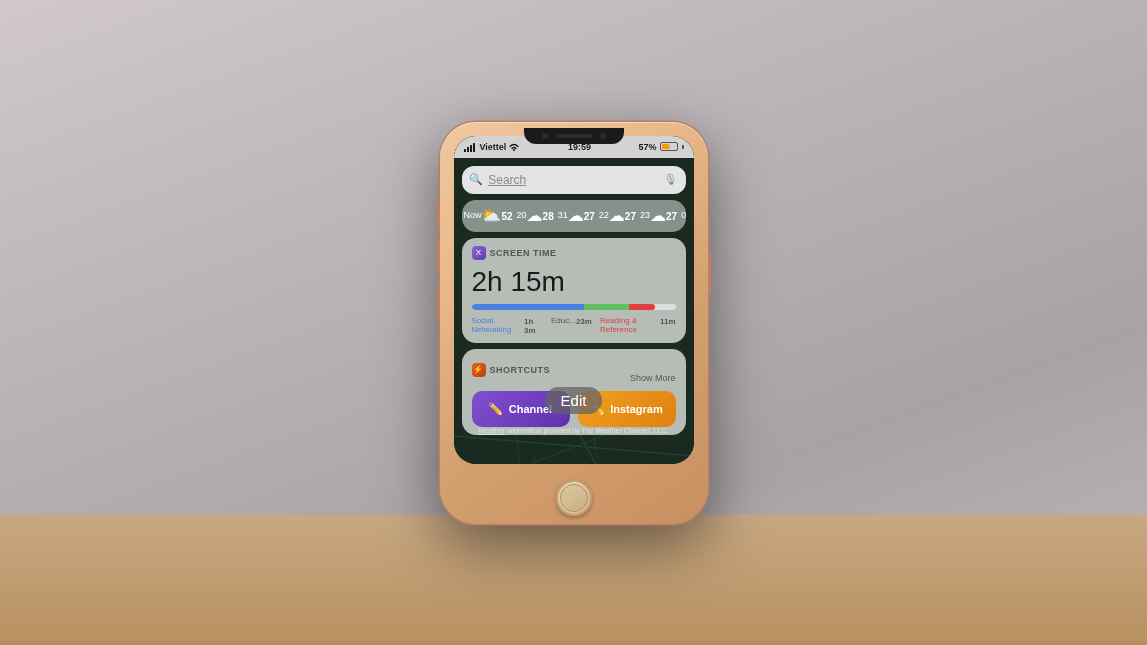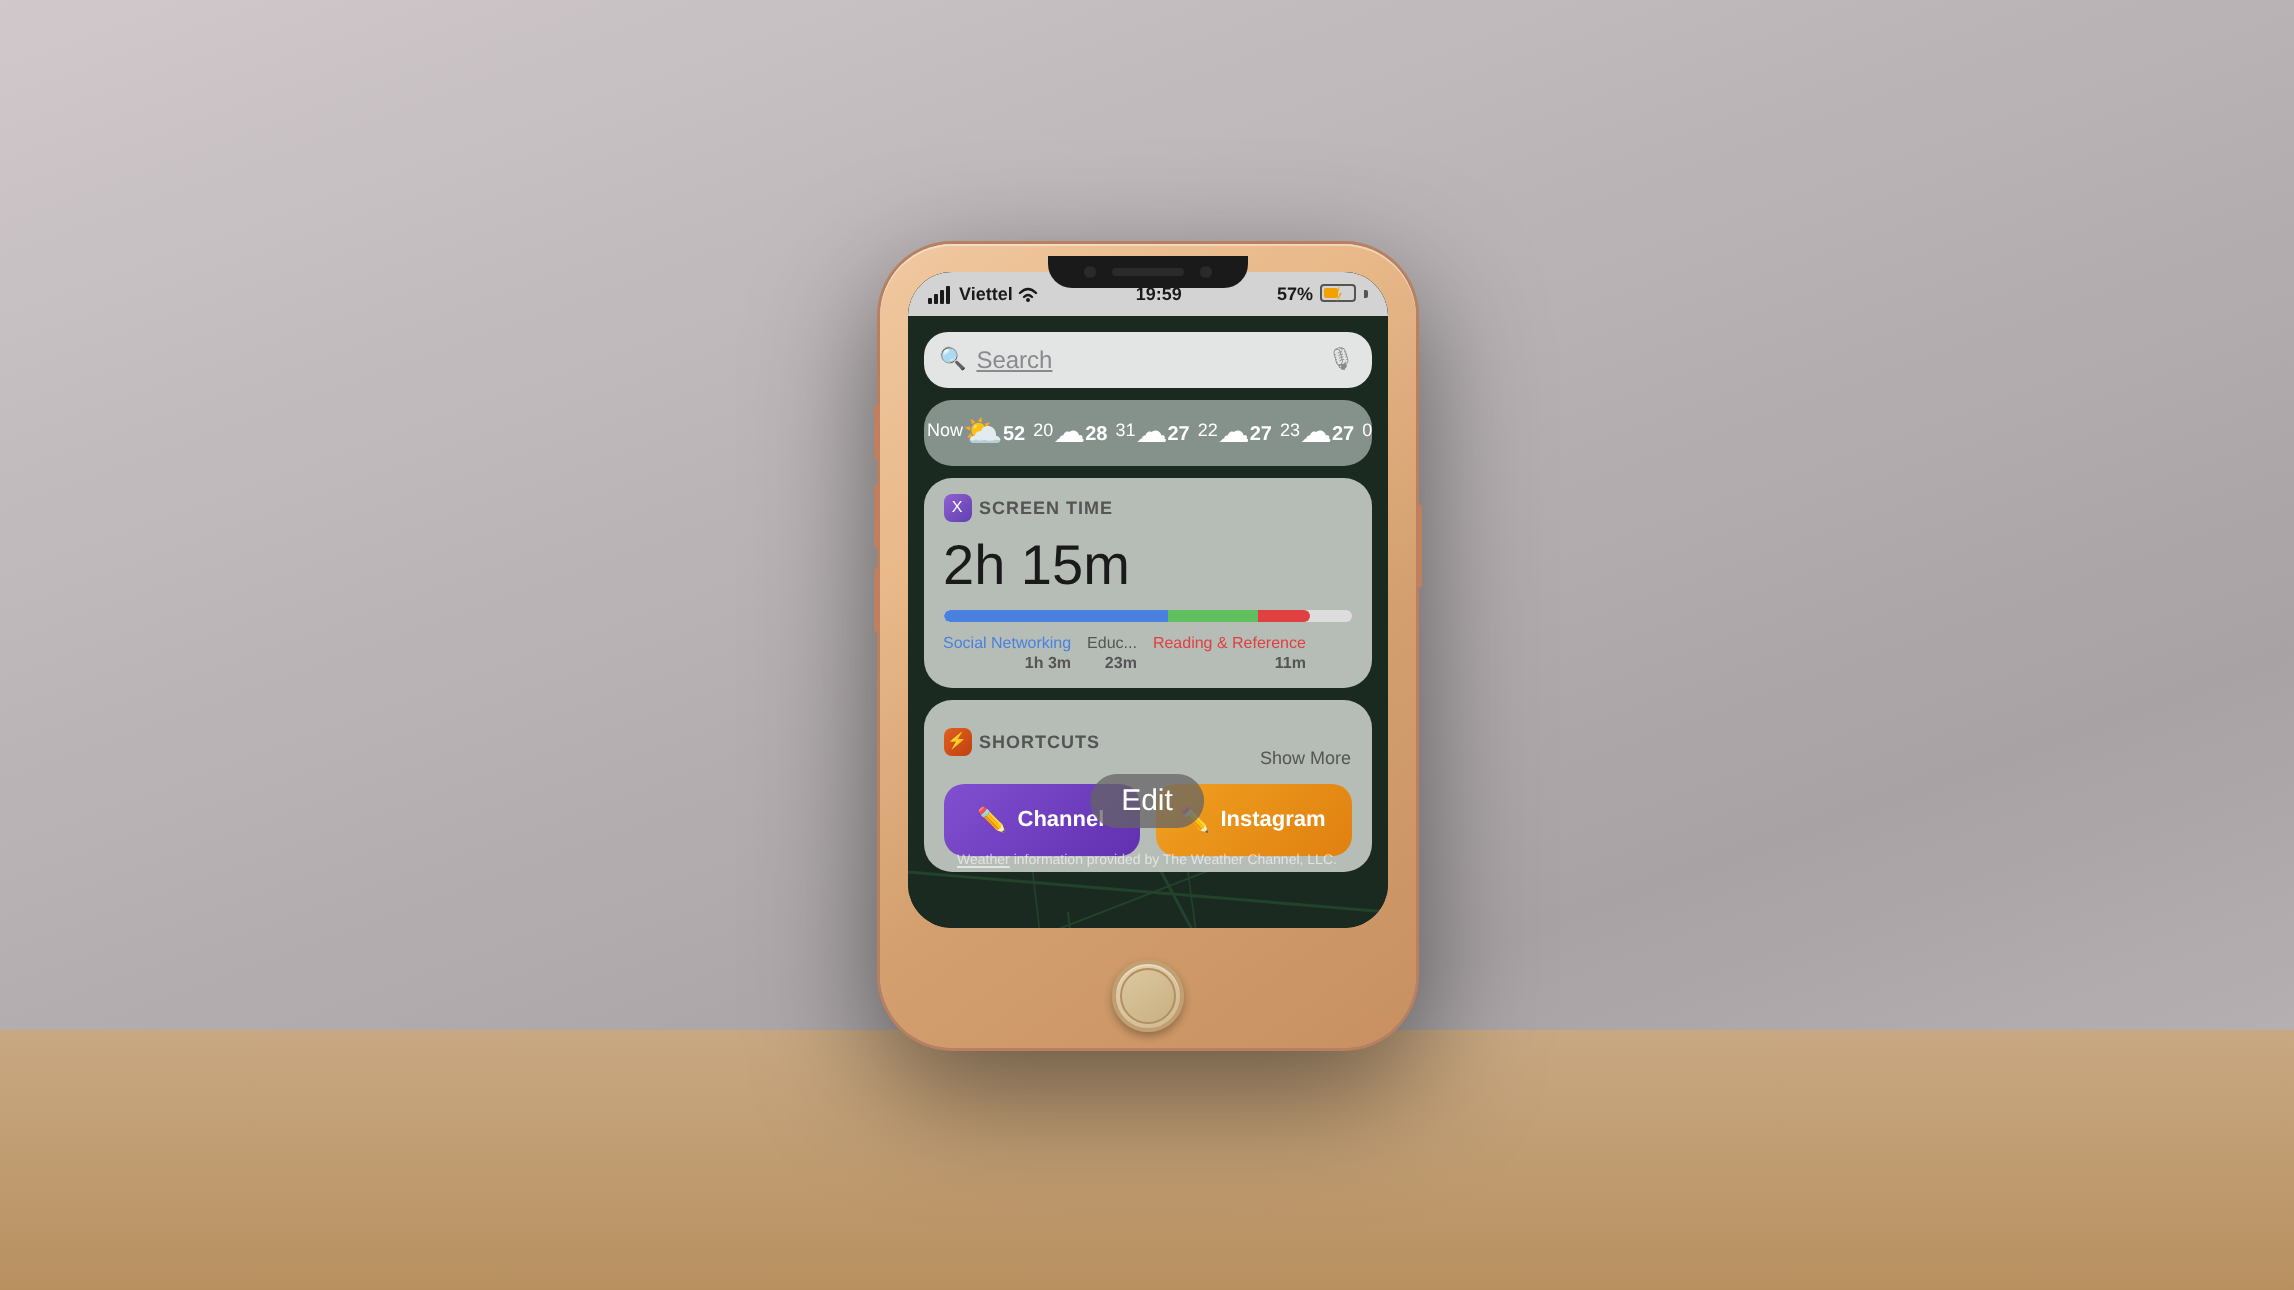--- a/index.html
+++ b/index.html
@@ -289,21 +289,21 @@
     .usage-bar-reading {
       height: 100%;
       background: #e04040;
       border-radius: 0 3px 3px 0;
     }
     .usage-categories {
       display: flex;
       gap: 8px;
       font-size: 8px;
     }
-    .cat-item { display: flex; flex-direction: column; align-items: flex-end; }
+    .cat-item { display: flex; flex-direction: row; }
     .cat-name { color: #4a80e0; font-weight: 500; }
     .cat-name-educ { color: #555; }
     .cat-name-reading { color: #e04040; }
     .cat-time { color: #555; font-weight: 600; margin-top: 1px; }
 
     
     .shortcuts-widget {
       margin: 6px 8px 0 8px;
       background: rgba(210,215,210,0.85);
       backdrop-filter: blur(10px);

